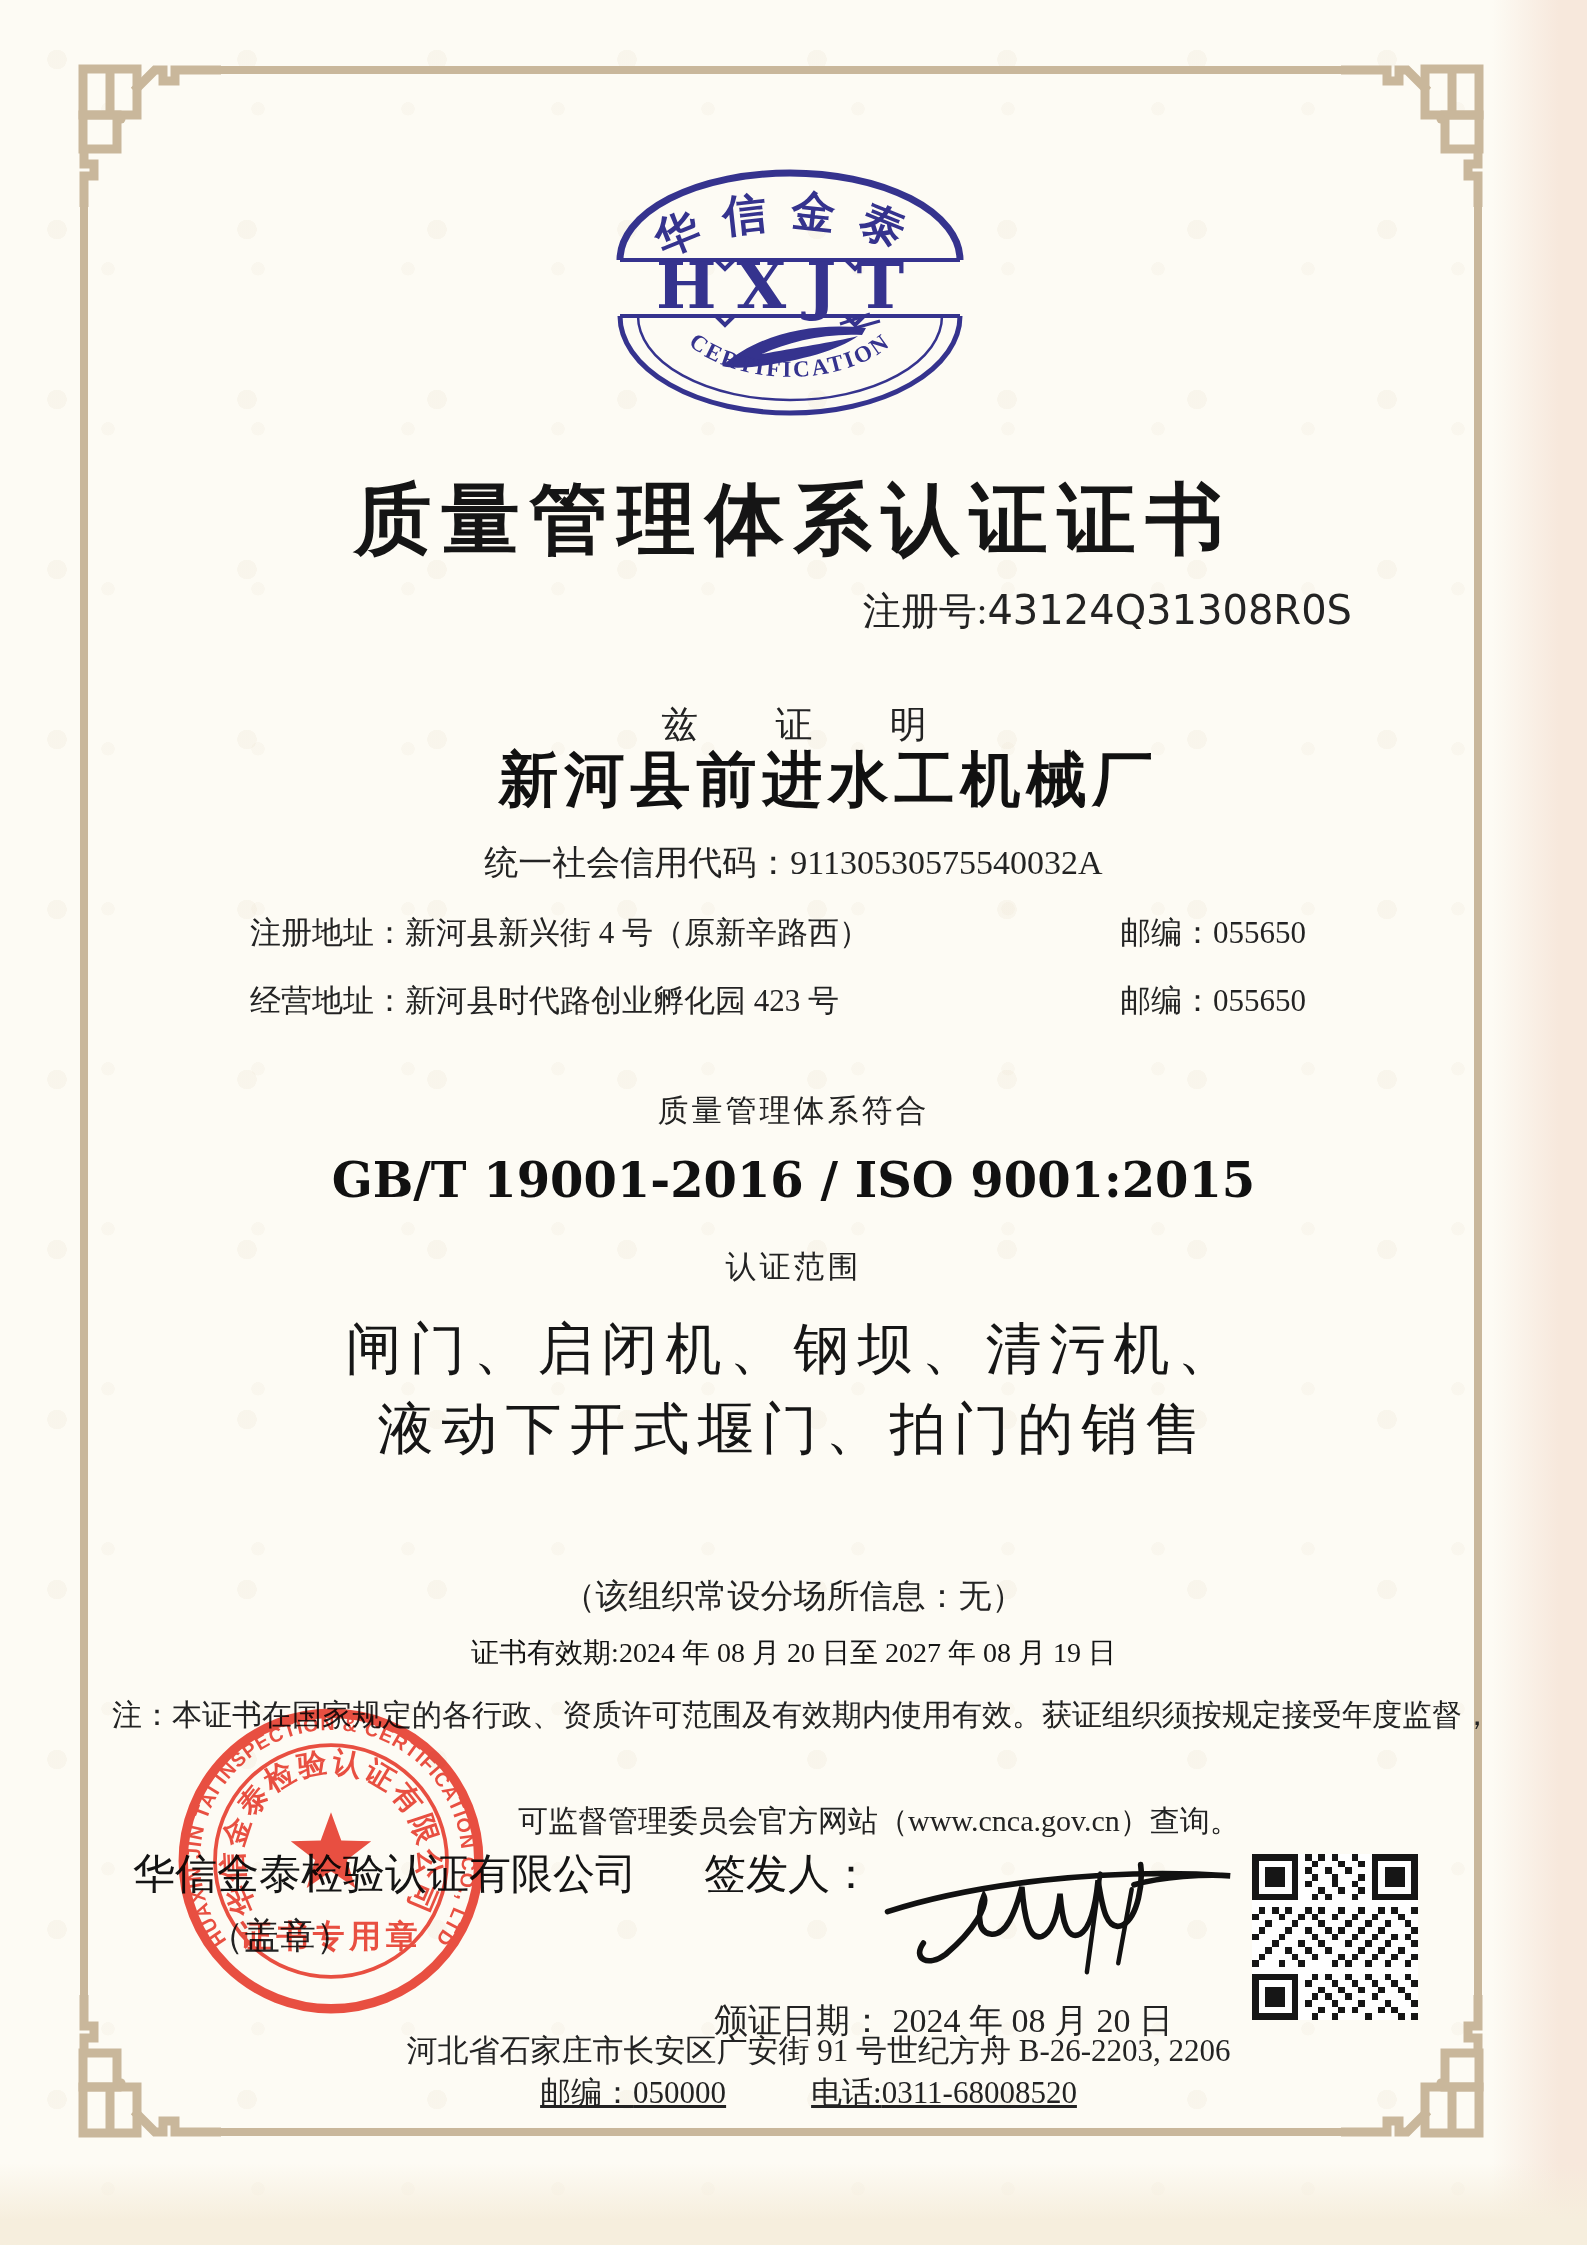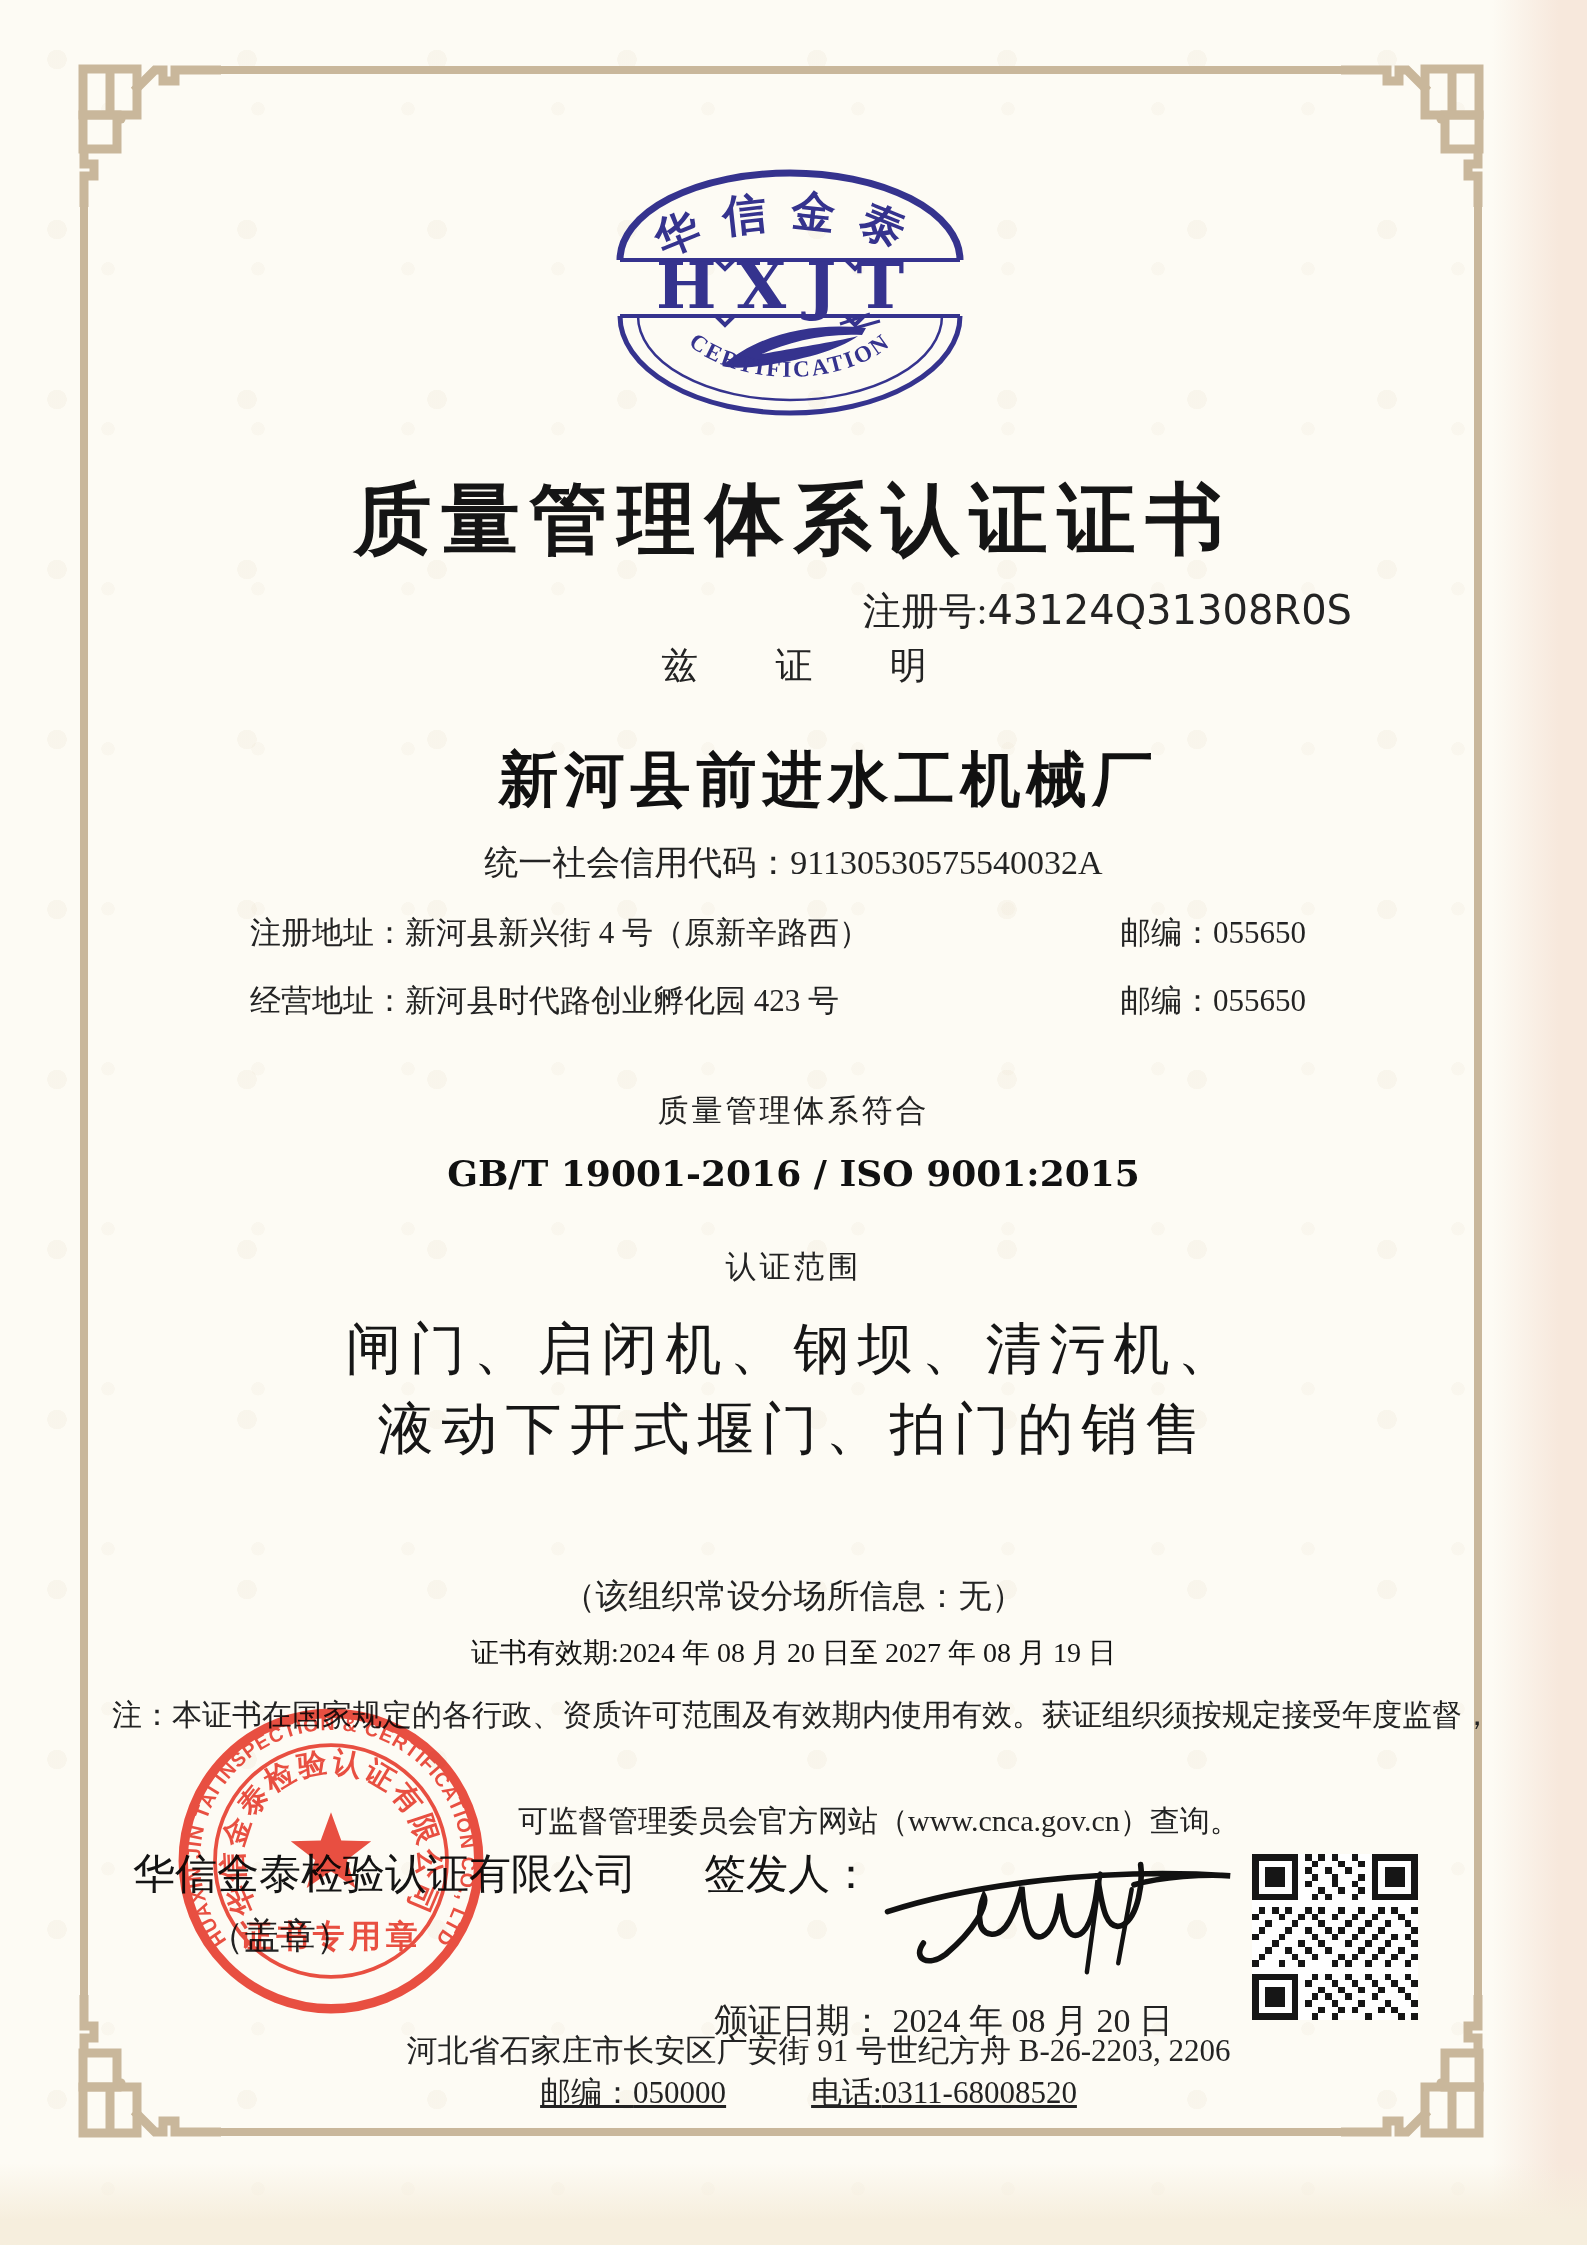--- a/index.html
+++ b/index.html
@@ -24,21 +24,21 @@
   .title { font-size:78px; font-weight:bold; letter-spacing:10px; color:#151515;
     font-family:"DejaVu Serif", serif; }
   .regno { font-size:38px; }
   .regno .num { font-family:"DejaVu Sans", sans-serif; font-size:40px; }
   .attest { font-size:37px; letter-spacing:34px; }
   .company { font-size:60px; font-weight:bold; letter-spacing:6px; color:#111;margin-left:35px; }
   .credit { font-size:34px; }
   .addr-row { left:250px; width:1056px; display:flex; justify-content:space-between;
     font-size:31px; }
   .conform { font-size:31px; letter-spacing:3px; }
-  .standard { font-size:36px; font-weight:bold; font-family:"DejaVu Serif", serif;
+  .standard { font-size:48px; font-weight:bold; font-family:"DejaVu Serif", serif;
     color:#111; }
   .scopelbl { font-size:31px; letter-spacing:3px; }
   .scope { font-size:56px; letter-spacing:8px; color:#161616; }
   .branch { font-size:33px; }
   .validity { font-size:28px; color:#141414; }
   .note { font-size:30px; }
   .issuer { font-size:42px; color:#141414; }
   .sealnote { font-size:36px; }
   .issuedate { font-size:34px; }
   .footer-addr { font-size:31px; }
@@ -122,21 +122,21 @@
       <textPath href="#enArc" startOffset="50%" text-anchor="middle">CERTIFICATION</textPath>
     </text>
   </svg>
 
   <div class="abs ctr title" style="top:468px;">质量管理体系认证证书</div>
 
   <div class="abs regno" style="top:586px; right:235px; text-align:right;">
     <span>注册号:</span><span class="num">43124Q31308R0S</span>
   </div>
 
-  <div class="abs ctr attest" style="top:641px; padding-left:35px;">兹 证 明</div>
+  <div class="abs ctr attest" style="top:700px; padding-left:35px;">兹 证 明</div>
 
   <div class="abs ctr company" style="top:740px;">新河县前进水工机械厂</div>
 
   <div class="abs ctr credit" style="top:840px;">
     <span>统一社会信用代码：</span><span>91130530575540032A</span>
   </div>
 
   <div class="abs addr-row" style="top:912px;">
     <span><span>注册地址：</span><span>新河县新兴街 4 号（原新辛路西）</span></span>
     <span><span>邮编：</span><span>055650</span></span>

